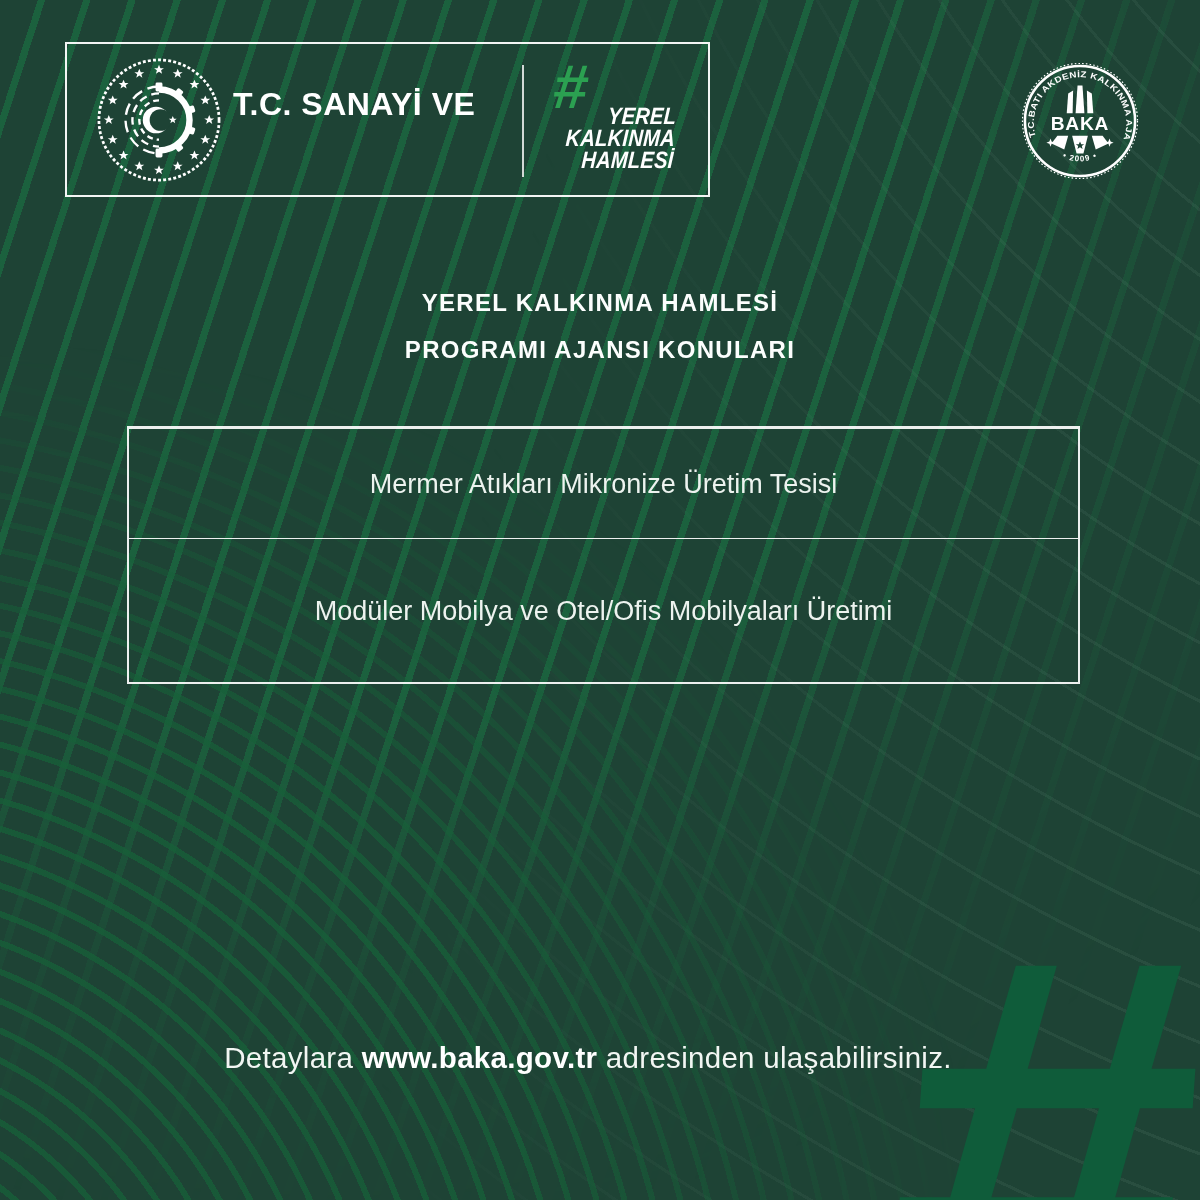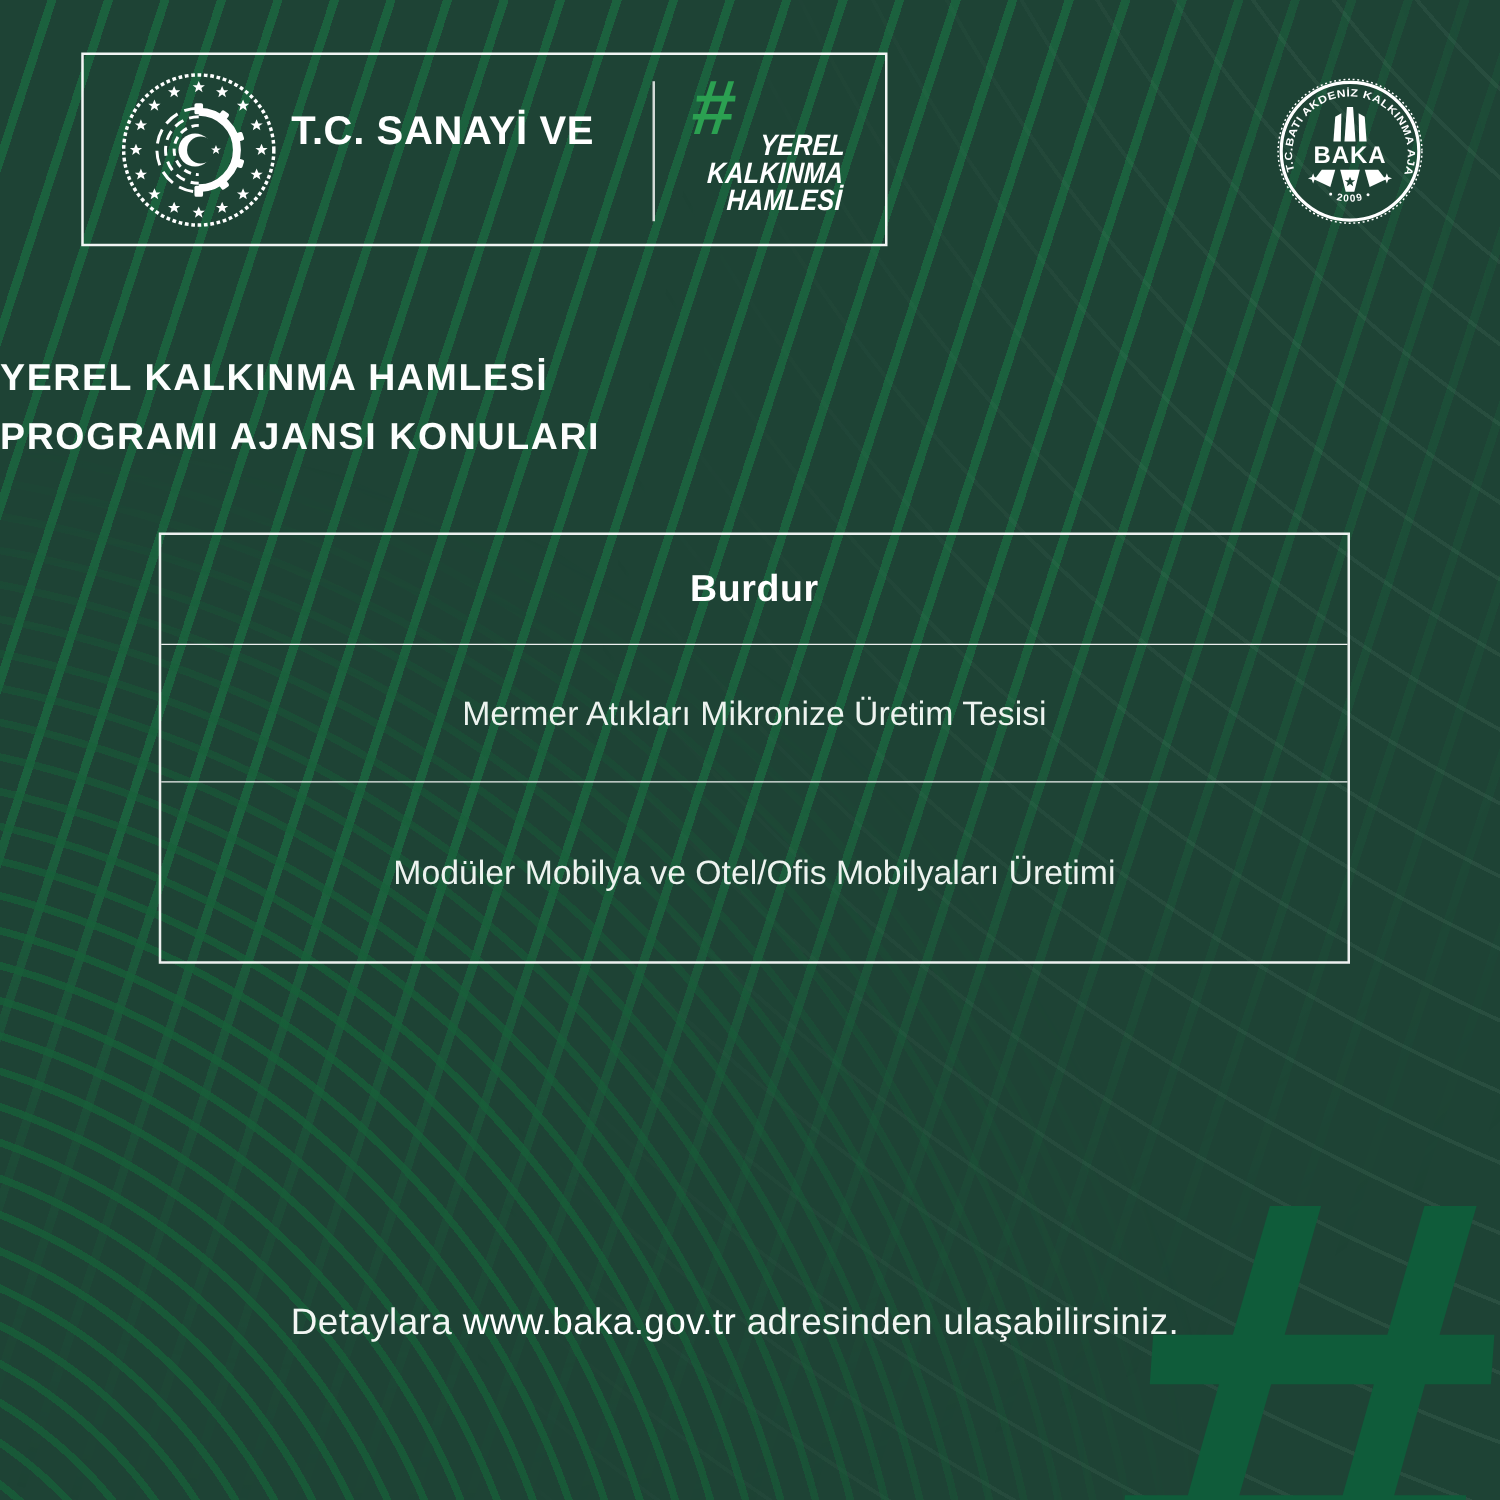--- a/index.html
+++ b/index.html
@@ -60,41 +60,41 @@
     transform:skewX(-6deg);
   }
   .campaign-text{
     position:absolute;right:31px;top:61px;text-align:right;color:#fff;
     font-size:23.5px;line-height:22px;font-weight:bold;font-style:italic;
     letter-spacing:0.2px;transform:scaleX(0.86) skewX(-4deg);transform-origin:right top;
   }
   .baka-logo{position:absolute;left:1021px;top:62px;width:118px;height:118px;}
   
   .title{
-    position:absolute;top:279px;left:0;width:1200px;text-align:left;
-    color:#fcfefd;font-size:30px;font-weight:bold;letter-spacing:1.3px;line-height:47px;
+    position:absolute;top:279px;left:0;width:1200px;text-align:center;
+    color:#fcfefd;font-size:24px;font-weight:bold;letter-spacing:1.3px;line-height:47px;
   }
   
   .inv-table{
     position:absolute;left:127px;top:426px;width:953px;box-sizing:border-box;
     border:2px solid rgba(255,255,255,0.92);
   }
   .t-row{
     display:flex;align-items:center;justify-content:center;text-align:center;
     border-top:1.5px solid rgba(255,255,255,0.92);
     color:#edf3ef;font-size:27px;line-height:40px;padding:0 12px;box-sizing:border-box;
   }
   .t-head{border-top:none;font-weight:bold;font-size:30px;color:#fff;letter-spacing:0.5px;}
   .rh0{height:87px}.rh1{height:127px}.rh2{height:110px}.rh3{height:144px}.rh4{height:77px}
   
   .footer{
     position:absolute;top:1041px;left:0;width:1176px;text-align:center;
     color:#f2f6f3;font-size:29.5px;letter-spacing:0.3px;
   }
-  .footer .bold{font-weight:normal;color:#fff;margin-top:22px;}
+  .footer .bold{font-weight:bold;color:#fff;margin-top:22px;}
   svg text{font-family:"Liberation Sans", sans-serif;}
 </style>
 </head>
 <body>
 
 <div class="canvas">
 
   <div class="bg-stripes"></div>
   <div class="bg-curves"></div>
   <div class="bg-arcs"></div>
@@ -188,21 +188,20 @@
     <use href="#diamondShape" transform="translate(30,82)" fill="#fff"></use>
     <use href="#diamondShape" transform="translate(90,82)" fill="#fff"></use>
   </svg>
 
   <div class="title">
     <div>YEREL KALKINMA HAMLESİ</div>
     <div>PROGRAMI AJANSI KONULARI</div>
   </div>
 
   <div class="inv-table">
-    <div class="t-row t-head rh0">Burdur</div>
     <div class="t-row rh2">Mermer Atıkları Mikronize Üretim Tesisi</div>
     <div class="t-row rh3">Modüler Mobilya ve Otel/Ofis Mobilyaları Üretimi</div>
   </div>
 
   <div class="footer">
     <span>Detaylara </span><span class="bold">www.baka.gov.tr</span><span> adresinden ulaşabilirsiniz.</span>
   </div>
 
 </div>
 

